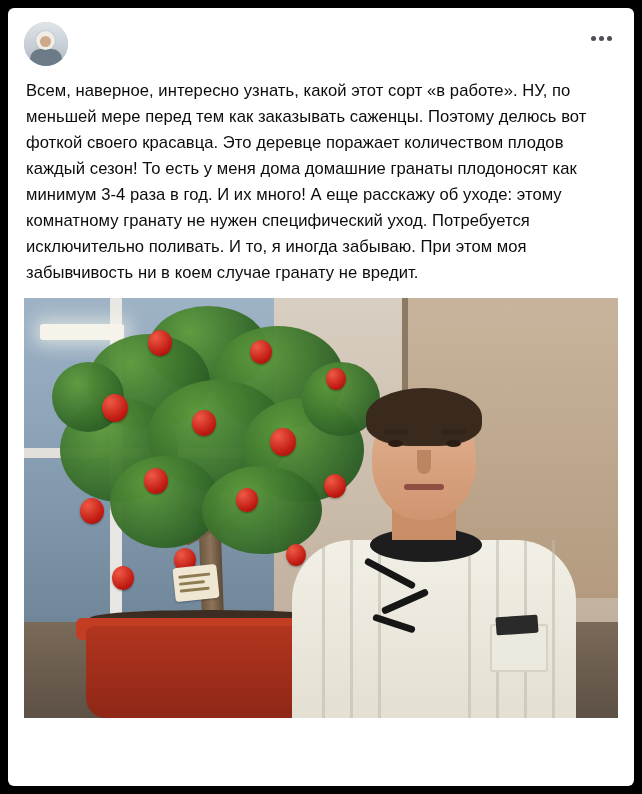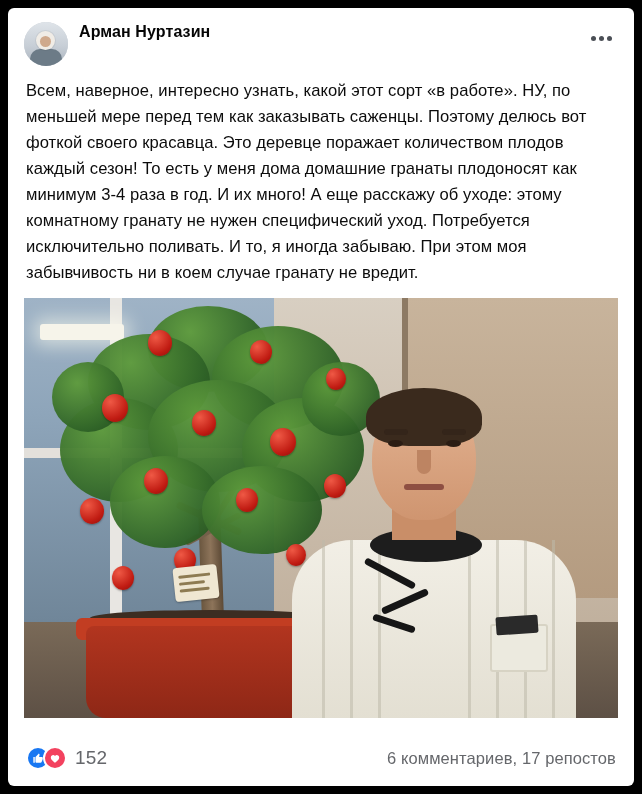--- a/index.html
+++ b/index.html
@@ -480,21 +480,20 @@
 
     <div class="post-header">
       <div class="avatar">
         <div class="av-sky"></div>
         <div class="av-body"></div>
         <div class="av-head"></div>
         <div class="av-face"></div>
       </div>
 
       <div class="header-text">
-        <div class="author-name">Арман Нуртазин</div>
       </div>
 
       <div class="more-btn">
         <span class="dot"></span>
         <span class="dot"></span>
         <span class="dot"></span>
       </div>
     </div>
 
     <div class="post-text">Всем, наверное, интересно узнать, какой этот сорт «в работе». НУ, по меньшей мере перед тем как заказывать саженцы. Поэтому делюсь вот фоткой своего красавца. Это деревце поражает количеством плодов каждый сезон! То есть у меня дома домашние гранаты плодоносят как минимум 3-4 раза в год. И их много! А еще расскажу об уходе: этому комнатному гранату не нужен специфический уход. Потребуется исключительно поливать. И то, я иногда забываю. При этом моя забывчивость ни в коем случае гранату не вредит.</div>
@@ -577,33 +576,15 @@
             <i style="left:0; top:6px; width:56px; height:7px; transform:rotate(28deg);"></i>
             <i style="left:18px; top:34px; width:50px; height:7px; transform:rotate(-24deg);"></i>
             <i style="left:10px; top:56px; width:44px; height:7px; transform:rotate(18deg);"></i>
           </div>
           <div class="pr-pocket"></div>
           <div class="pr-hanky"></div>
         </div>
       </div>
     </div>
 
-    <div class="post-footer">
-      <div class="reactions">
-        <div class="react-pills">
-          <span class="pill like">
-            <svg width="12" height="12" viewBox="0 0 16 16">
-              <path d="M6.2 14.3h5.1c.7 0 1.3-.4 1.5-1l1.5-3.6c.1-.2.1-.3.1-.5V7.9c0-.7-.6-1.3-1.3-1.3H9.5l.6-2.9c.1-.3 0-.7-.3-1l-.7-.7-4.1 4.4c-.2.3-.4.6-.4 1v5.6c0 .7.6 1.3 1.3 1.3zM1.8 6.6h1.9v7.7H1.8z" fill="#ffffff"></path>
-            </svg>
-          </span>
-          <span class="pill love">
-            <svg width="12" height="12" viewBox="0 0 16 16">
-              <path d="M8 14.2s-5.6-3.5-5.6-7A3.1 3.1 0 0 1 8 5.3a3.1 3.1 0 0 1 5.6 1.9c0 3.5-5.6 7-5.6 7z" fill="#ffffff"></path>
-            </svg>
-          </span>
-        </div>
-        <span class="react-count">152</span>
-      </div>
-      <div class="footer-right">6 комментариев, 17 репостов</div>
-    </div>
 
   </div>
 </div>
 
 </body></html>

